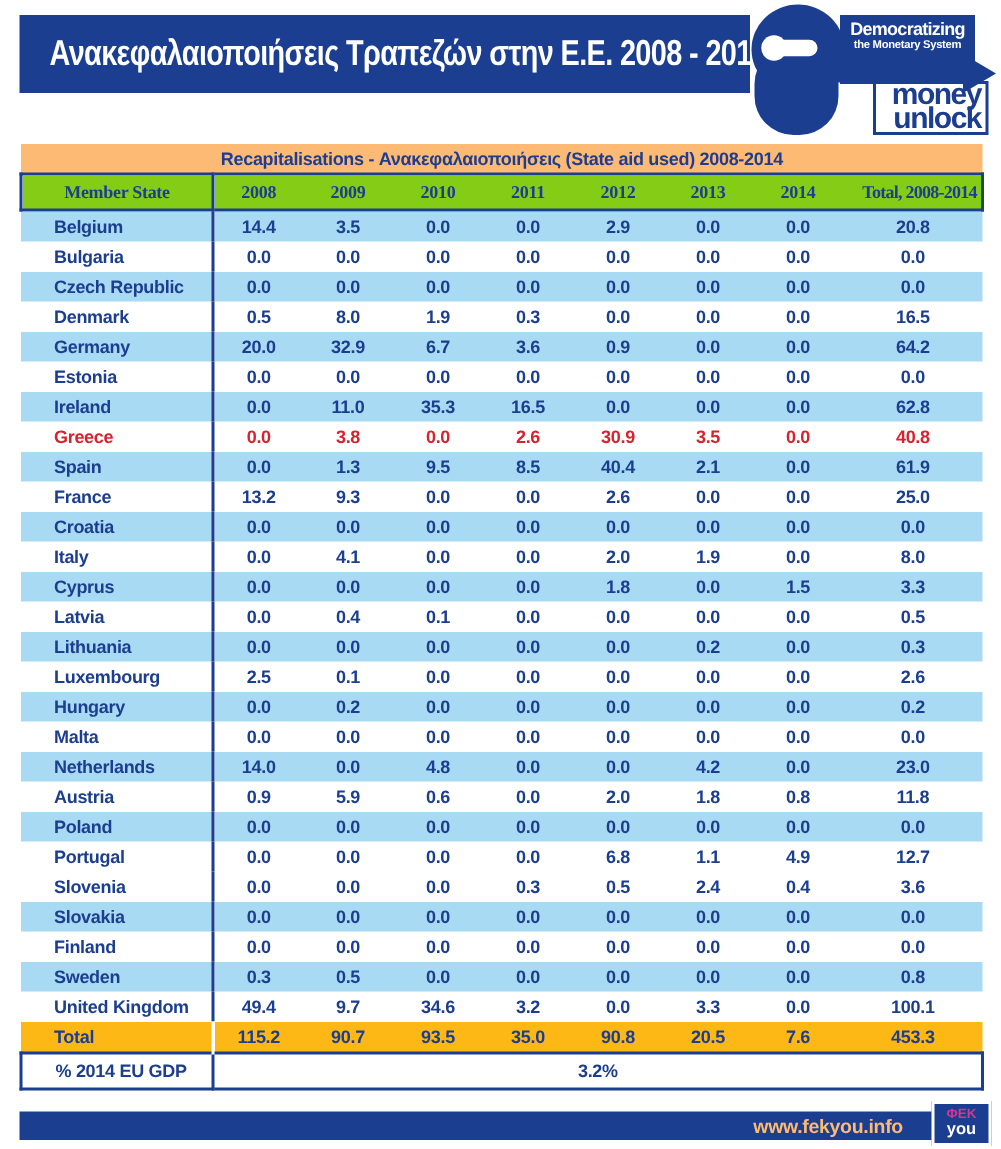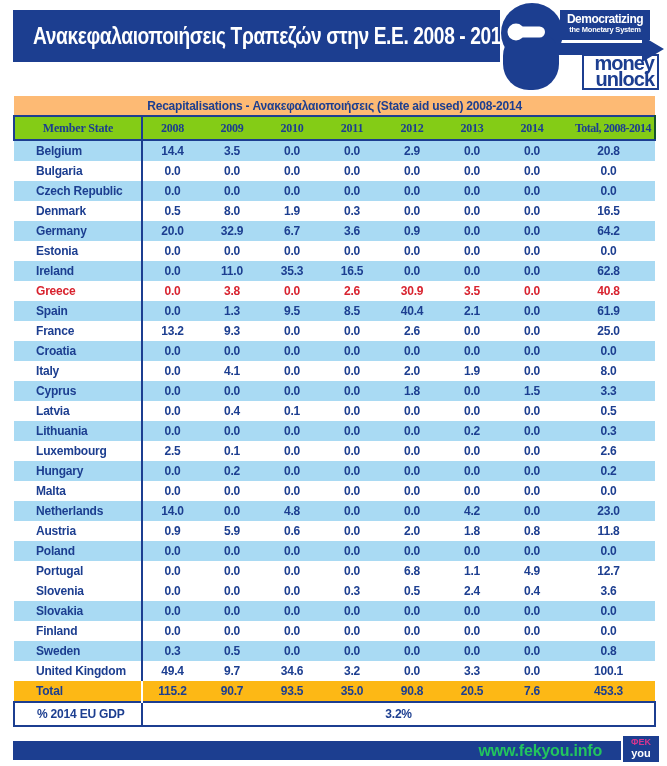--- a/index.html
+++ b/index.html
@@ -7,21 +7,21 @@
         font-family:"Liberation Sans", sans-serif;font-weight:bold;letter-spacing:-0.2px;}
 
   
   .title-bar{position:absolute;left:13px;top:10px;width:487px;height:52px;background:#1c3e90;
              display:flex;align-items:center;box-sizing:border-box;padding-left:20px;}
   .title-bar h1{margin:0;color:#ffffff;font-size:24px;white-space:nowrap;
                 transform:scaleX(0.80);transform-origin:left center;letter-spacing:-0.5px;}
 
   .logo{position:absolute;left:488px;top:2px;width:179px;height:92px;}
   .logo svg{position:absolute;left:0;top:0;}
-  .tagline{position:absolute;left:72px;top:8px;width:90px;height:30px;background:#1c3e90;
+  .tagline{position:absolute;left:72px;top:8px;width:90px;height:46px;background:#1c3e90;
            color:#fff;text-align:center;box-sizing:border-box;padding-top:3px;line-height:1;}
   .tagline .l1{font-size:12px;letter-spacing:-0.5px;}
   .tagline .l2{font-size:7.5px;letter-spacing:-0.2px;margin-top:1px;}
   .brand{position:absolute;right:13px;top:53px;text-align:right;color:#1c3e90;
          font-size:20px;line-height:16px;letter-spacing:-1px;}
 
   
   .data-table{position:absolute;left:13px;top:96px;width:641px;border-collapse:collapse;
               table-layout:fixed;}
   .data-table td,.data-table th{font-weight:bold;color:#1c3e90;font-size:12px;padding:0;
@@ -38,21 +38,21 @@
   .total-row td{background:#fdb815;height:20px;}
   .total-row td:first-child{border-right-color:#ffffff;}
   .gdp-row td{background:#ffffff;height:22px;border-top:2px solid #1c3e90;border-bottom:2px solid #1c3e90;}
   .gdp-row td:first-child{border-left:2px solid #1c3e90;}
   .gdp-row td:last-child{border-right:2px solid #1c3e90;}
 
   
   .footer-bar{position:absolute;left:13px;top:741px;width:641px;height:19px;background:#1c3e90;
               display:flex;align-items:center;justify-content:flex-end;box-sizing:border-box;
               padding-right:52px;}
-  .footer-url{color:#22c55e;font-size:16px;}
+  .footer-url{color:#fdba74;font-size:13px;}
   .fek-box{position:absolute;right:-7px;top:-7px;width:40px;height:30px;background:#1c3e90;
            border:2px solid #ffffff;box-sizing:border-box;text-align:center;line-height:1;}
   .fek-box .f1{color:#d6368f;font-size:9px;margin-top:2px;letter-spacing:0;}
   .fek-box .f2{color:#ffffff;font-size:11px;margin-top:1px;letter-spacing:0;}
 </style>
 </head>
 <body>
 
 <div class="page">
 

